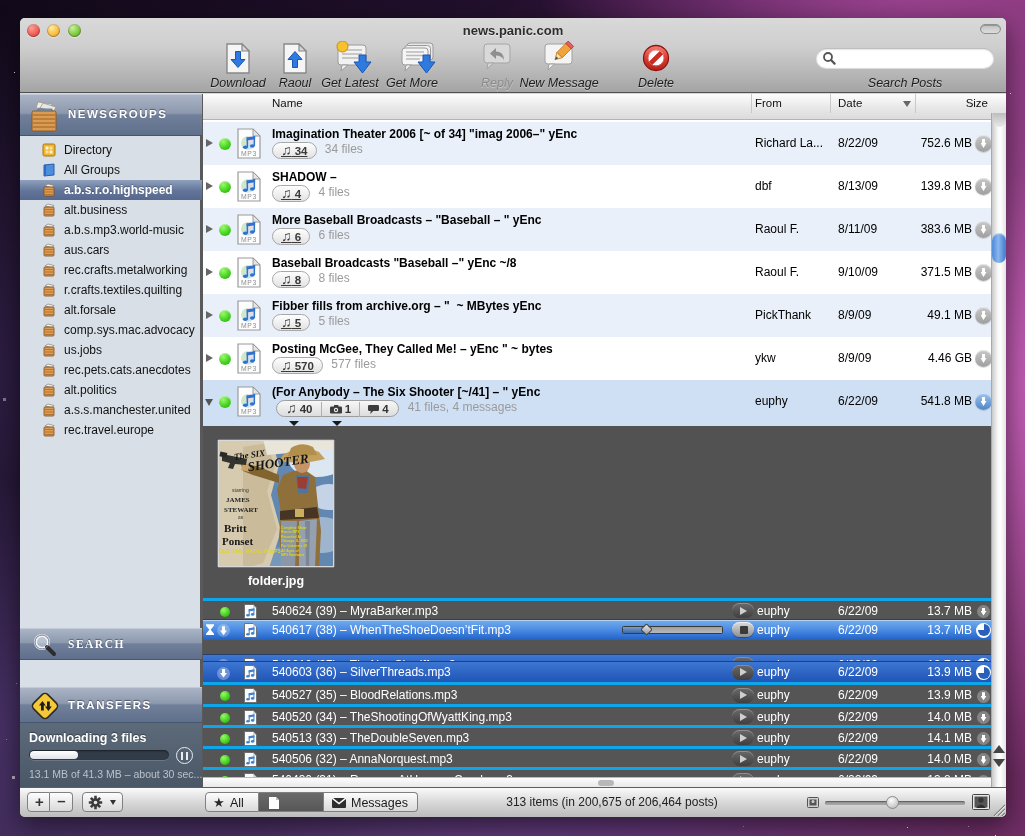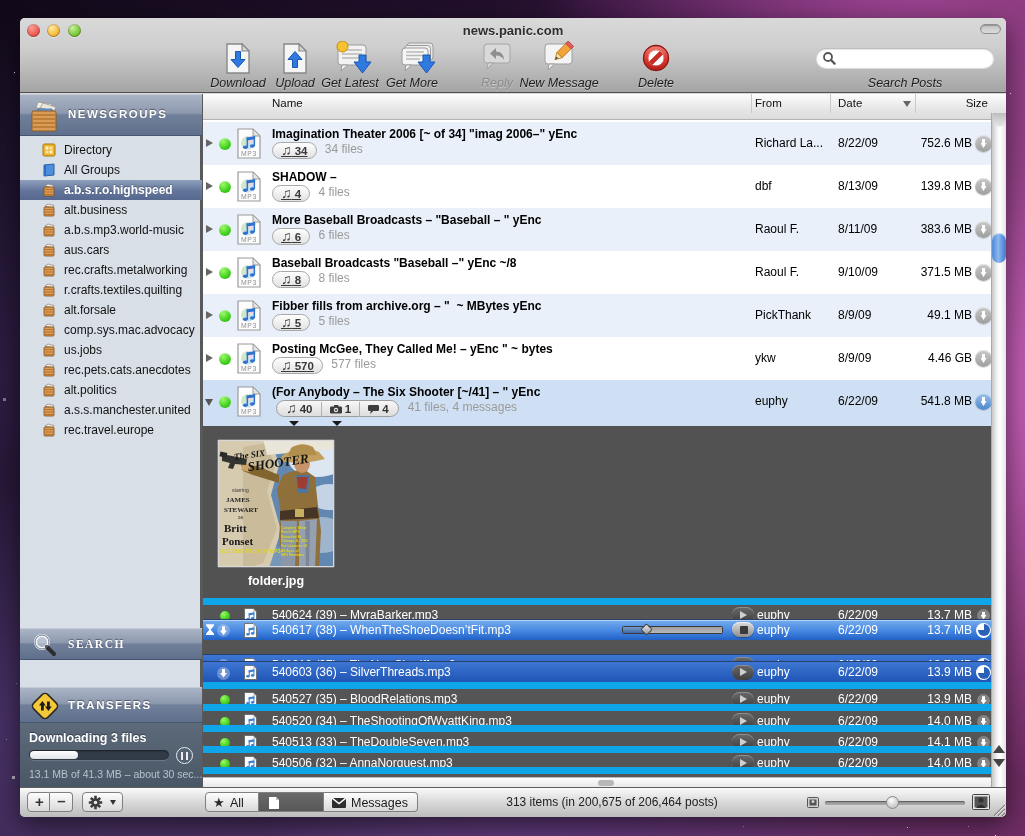--- a/index.html
+++ b/index.html
@@ -40,21 +40,21 @@
 .mrow .tri{position:absolute;left:3px;top:17px;width:0;height:0;border-left:7px solid #666;border-top:4.5px solid transparent;border-bottom:4.5px solid transparent;}
 .mrow .dot{position:absolute;left:16px;top:15.5px;width:12px;height:12px;border-radius:50%;background:radial-gradient(circle at 35% 30%, #9bf966, #3ecf1c 60%, #27a40f);box-shadow:inset 0 1px 1px rgba(255,255,255,.5);}
 .mrow .title{position:absolute;left:69px;top:5px;font-size:12px;font-weight:bold;color:#000;white-space:nowrap;}
 .mrow .sub{position:absolute;left:69px;top:19.5px;height:17px;font-size:12px;color:#9a9a9a;white-space:nowrap;}
 .pill{display:inline-block;height:15px;line-height:15px;border:1px solid #a8a8a8;border-radius:8.5px;background:linear-gradient(#fefefe,#e2e2e2);padding:0 8px;font-size:11.5px;font-weight:bold;color:#3a3a3a;margin-right:5px;vertical-align:top;text-decoration:underline;}
 .mrow .from{position:absolute;left:552px;top:14px;font-size:12px;color:#000;}
 .mrow .date{position:absolute;left:635px;top:14px;font-size:12px;color:#000;}
 .mrow .size{position:absolute;left:620px;top:14px;width:149px;text-align:right;font-size:12px;color:#000;}
 .dlbtn{position:absolute;left:772px;top:13px;width:17px;height:17px;border-radius:50%;background:linear-gradient(#c9c9c9,#9e9e9e);box-shadow:inset 0 1px 1px rgba(255,255,255,.6), 0 1px 1px rgba(0,0,0,.15);}
 .dlbtn:after{content:"";position:absolute;left:5.5px;top:4px;width:6px;height:9px;background:#fff;clip-path:polygon(25% 0,75% 0,75% 45%,100% 45%,50% 100%,0 45%,25% 45%);}
-.trow{position:absolute;left:0;width:788px;height:21.2px;font-size:12px;color:#fff;line-height:21px;white-space:nowrap;border-top:7px solid #0ea5e9;box-sizing:border-box;background:#555;}
+.trow{position:absolute;left:0;width:788px;height:21.2px;font-size:12px;color:#fff;line-height:21px;white-space:nowrap;border-top:3px solid #0ea5e9;box-sizing:border-box;background:#555;}
 .trow .nm{position:absolute;left:69px;top:0px;}
 .trow .eu{position:absolute;left:554px;}
 .trow .dt{position:absolute;left:635px;}
 .trow .sz{position:absolute;left:620px;width:149px;text-align:right;}
 .trow.bsel{background:linear-gradient(#3d76d3,#1f55b5);border-top:1px solid #26406b;}
 .trow.asel{background:linear-gradient(#76adec 0%,#4587e2 55%,#2261c6 100%);border-top:1px solid #26406b;box-shadow:inset 0 1px 0 rgba(255,255,255,.45);}
 .gdot{position:absolute;left:17px;top:6px;width:10px;height:10px;border-radius:50%;background:radial-gradient(circle at 35% 30%, #9bf966, #3ecf1c 60%, #27a40f);}
 .ficon{position:absolute;left:41px;top:3px;}
 .playb{position:absolute;left:529px;top:2.5px;width:22px;height:15px;border-radius:8px;background:linear-gradient(#6a6a6a,#3f3f3f);box-shadow:inset 0 1px 0 rgba(255,255,255,.25);}
 .playb:after{content:"";position:absolute;left:8px;top:3.5px;border-left:7px solid #cfcfcf;border-top:4px solid transparent;border-bottom:4px solid transparent;}
@@ -124,21 +124,21 @@
       <path d="M1 1 L16 1 L23 8 L23 30 L1 30 Z" fill="#f5f5f5" stroke="#888" stroke-width="1.4"></path>
       <path d="M16 1 L16 8 L23 8 Z" fill="#d6d6d6" stroke="#888" stroke-width="1.2"></path>
       <path d="M9.5 8.5 h5 v8 h4.5 L12 24.5 L5 16.5 h4.5 Z" fill="#2f7ae0" stroke="#1857b0" stroke-width="1"></path>
     </svg>
     <div class="tbl" style="left:178px;width:80px;">Download</div>
     <svg class="tbi" style="left:263px;top:25px;" width="24" height="31" viewBox="0 0 24 31">
       <path d="M1 1 L16 1 L23 8 L23 30 L1 30 Z" fill="#f5f5f5" stroke="#888" stroke-width="1.4"></path>
       <path d="M16 1 L16 8 L23 8 Z" fill="#d6d6d6" stroke="#888" stroke-width="1.2"></path>
       <path d="M9.5 24.5 h5 v-8 h4.5 L12 8.5 L5 16.5 h4.5 Z" fill="#2f7ae0" stroke="#1857b0" stroke-width="1"></path>
     </svg>
-    <div class="tbl" style="left:235px;width:80px;">Upload</div>
+    <div class="tbl" style="left:235px;width:80px;">Raoul</div>
     <svg class="tbi" style="left:314px;top:23px;" width="38" height="35" viewBox="0 0 38 35">
       <rect x="4" y="4" width="28" height="20" rx="3" fill="#f2f2f2" stroke="#9a9a9a"></rect>
       <path d="M8 24 l-1 6 l7 -6 Z" fill="#f2f2f2" stroke="#9a9a9a"></path>
       <g stroke="#b9b9b9" stroke-width="1.6">
           <line x1="8" y1="9" x2="28" y2="9"></line>
           <line x1="8" y1="13" x2="28" y2="13"></line>
           <line x1="8" y1="17" x2="24" y2="17"></line>
         </g>
       <circle cx="8.5" cy="5.5" r="5.5" fill="#f7c12f" stroke="#c08d14"></circle>
       <path d="M25 14 h7 v7 h5 L28.5 32 L20 21 h5 Z" fill="#2f7ae0" stroke="#1857b0"></path>

